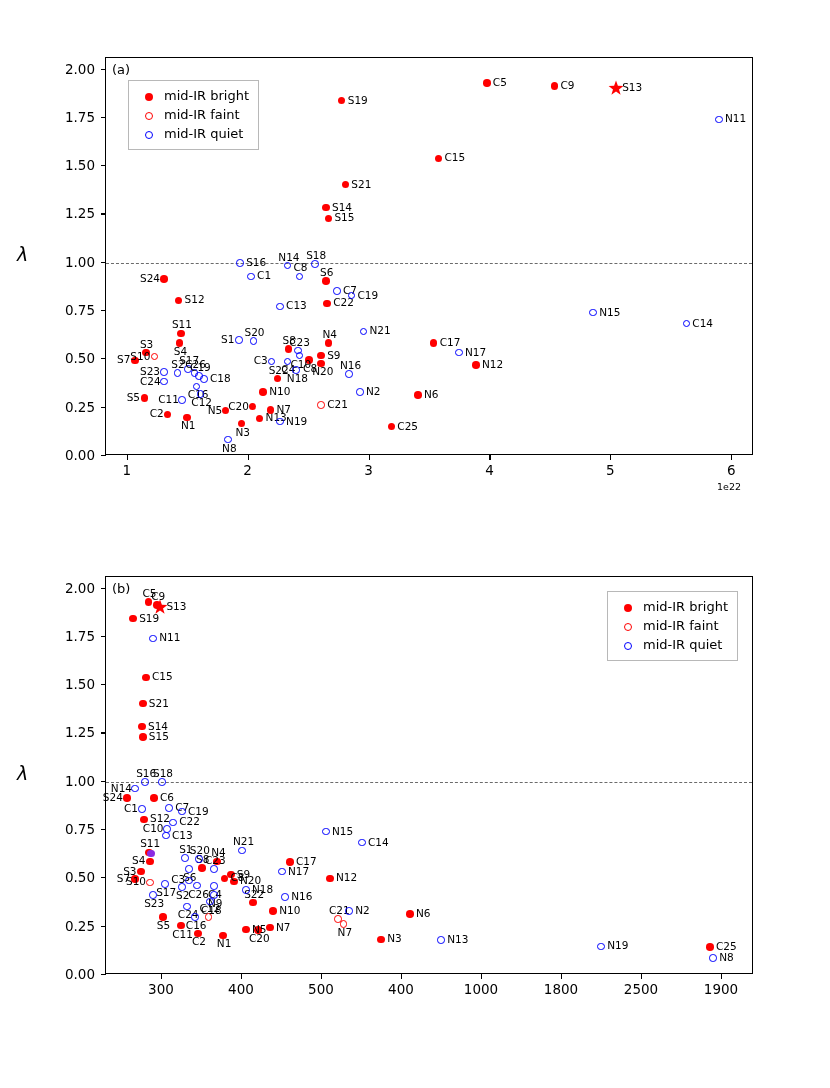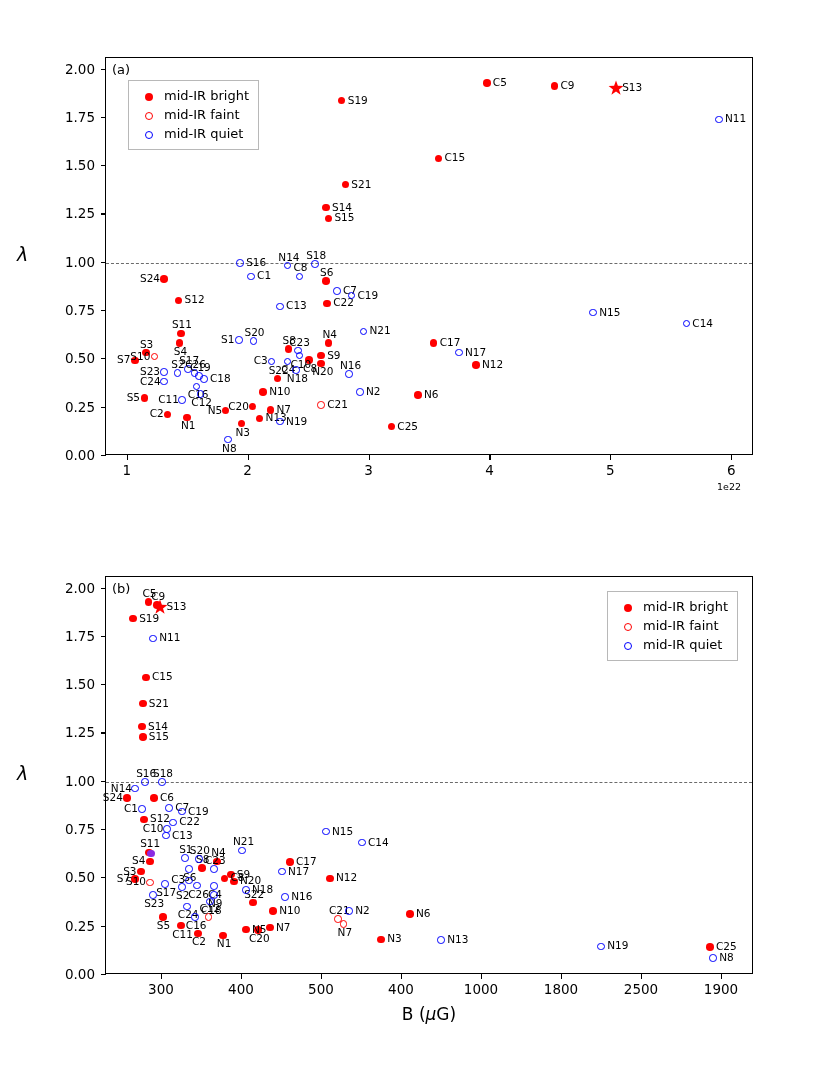--- a/index.html
+++ b/index.html
@@ -445,23 +445,20 @@
             <span class="legend-text">mid-IR faint</span>
           </div>
           <div class="legend-row">
             <span class="legend-mark"><span class="dot dot-quiet"></span></span>
             <span class="legend-text">mid-IR quiet</span>
           </div>
         </div>
       </div>
     <div class="panel-tag" style="left: 112px; top: 36px;">(b)</div>
     <div class="ylabel" style="left: 17px; top: 217px;">λ</div>
-    <div class="axis-title" id="xlabel-b" style="left: 105px; width: 648px; top: 459px;">
-      <span style="font-size:17px;">B (<span style="font-style:italic;">μ</span>G)</span>
-    </div>
   <div class="tick-mark" style="left: 101px; top: 429px; width: 4.5px; height: 1.1px;"></div>
       <div class="tick-label ytick" style="left: 45px; width: 50px; top: 421px;">0.00</div>
       <div class="tick-mark" style="left: 101px; top: 380.699px; width: 4.5px; height: 1.1px;"></div>
       <div class="tick-label ytick" style="left: 45px; width: 50px; top: 372.699px;">0.25</div>
       <div class="tick-mark" style="left: 101px; top: 332.398px; width: 4.5px; height: 1.1px;"></div>
       <div class="tick-label ytick" style="left: 45px; width: 50px; top: 324.398px;">0.50</div>
       <div class="tick-mark" style="left: 101px; top: 284.097px; width: 4.5px; height: 1.1px;"></div>
       <div class="tick-label ytick" style="left: 45px; width: 50px; top: 276.097px;">0.75</div>
       <div class="tick-mark" style="left: 101px; top: 235.796px; width: 4.5px; height: 1.1px;"></div>
       <div class="tick-label ytick" style="left: 45px; width: 50px; top: 227.796px;">1.00</div>

